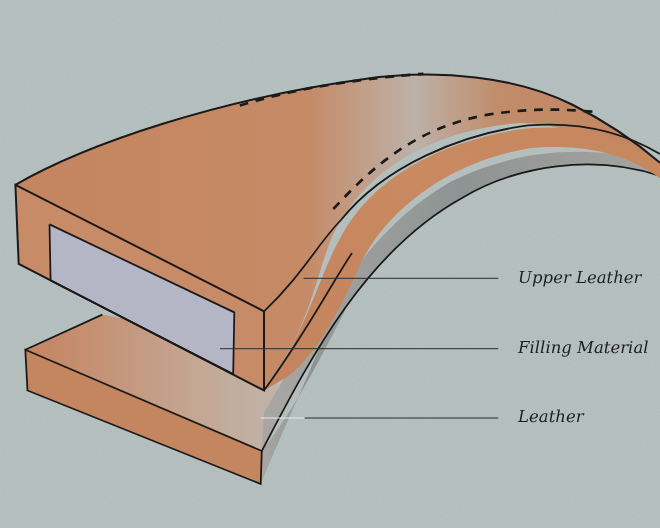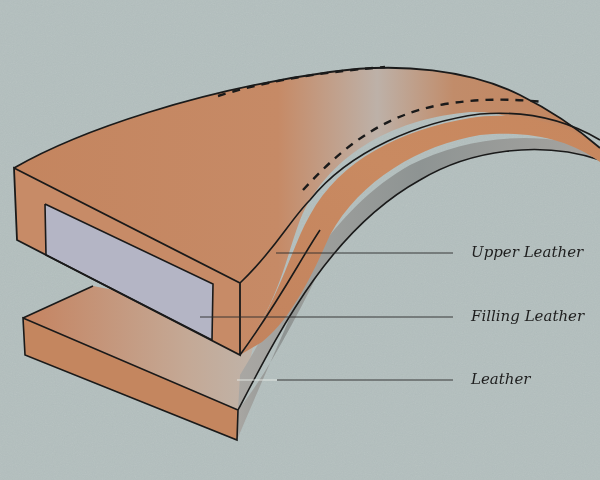--- a/index.html
+++ b/index.html
@@ -88,15 +88,15 @@
       <path d="M303,190 C340,150 380,115 445,104 C490,97 520,100 545,102" stroke="#1a1a1a" stroke-width="2.4" stroke-dasharray="8 7" fill="none"></path>
     </g>
 
     <line x1="276" y1="253" x2="453" y2="253" stroke="#2a2a2a" stroke-width="0.9"></line>
     <line x1="200" y1="317" x2="453" y2="317" stroke="#2a2a2a" stroke-width="0.9"></line>
     <line x1="237" y1="380" x2="277" y2="380" stroke="#e8ece8" stroke-width="0.9"></line>
     <line x1="277" y1="380" x2="453" y2="380" stroke="#2a2a2a" stroke-width="0.9"></line>
   </svg>
 
   <div class="label" style="left:471px; top:243px;">Upper Leather</div>
-  <div class="label" style="left:471px; top:307px;">Filling Leather</div>
+  <div class="label" style="left:471px; top:307px;">Filling Material</div>
   <div class="label" style="left:471px; top:370px;">Leather</div>
 </div>
 
 </body></html>

